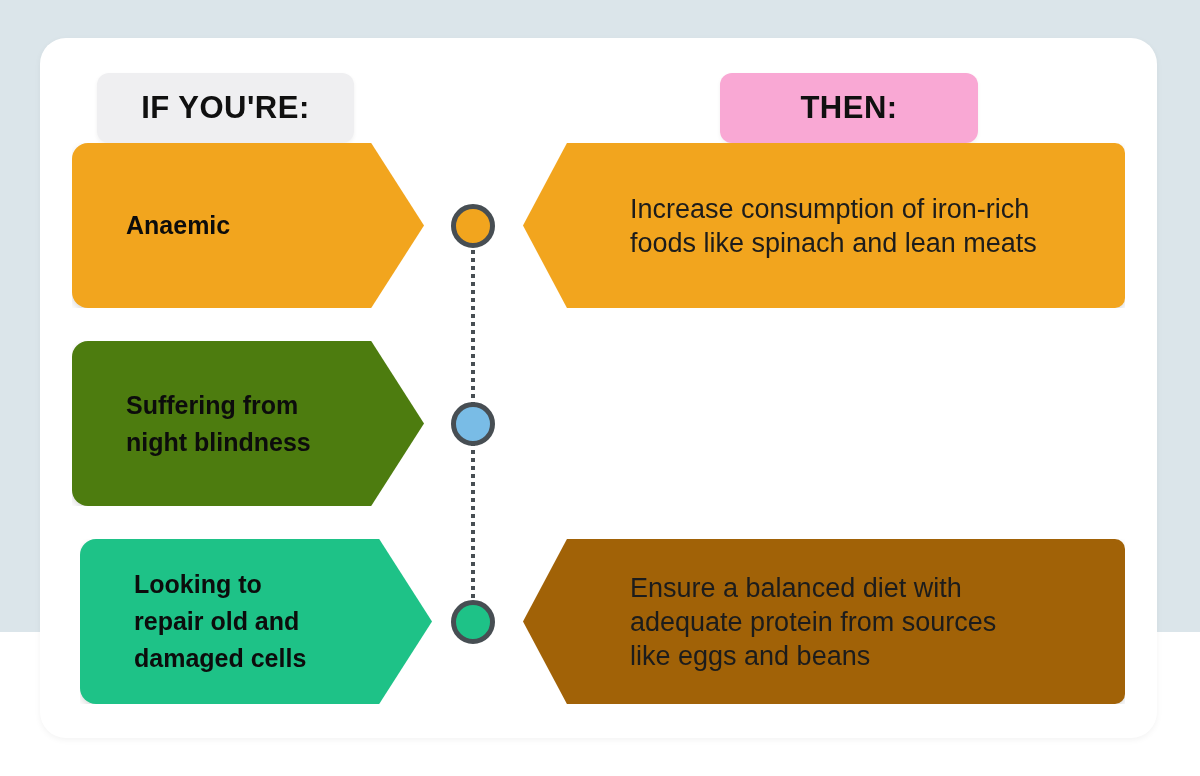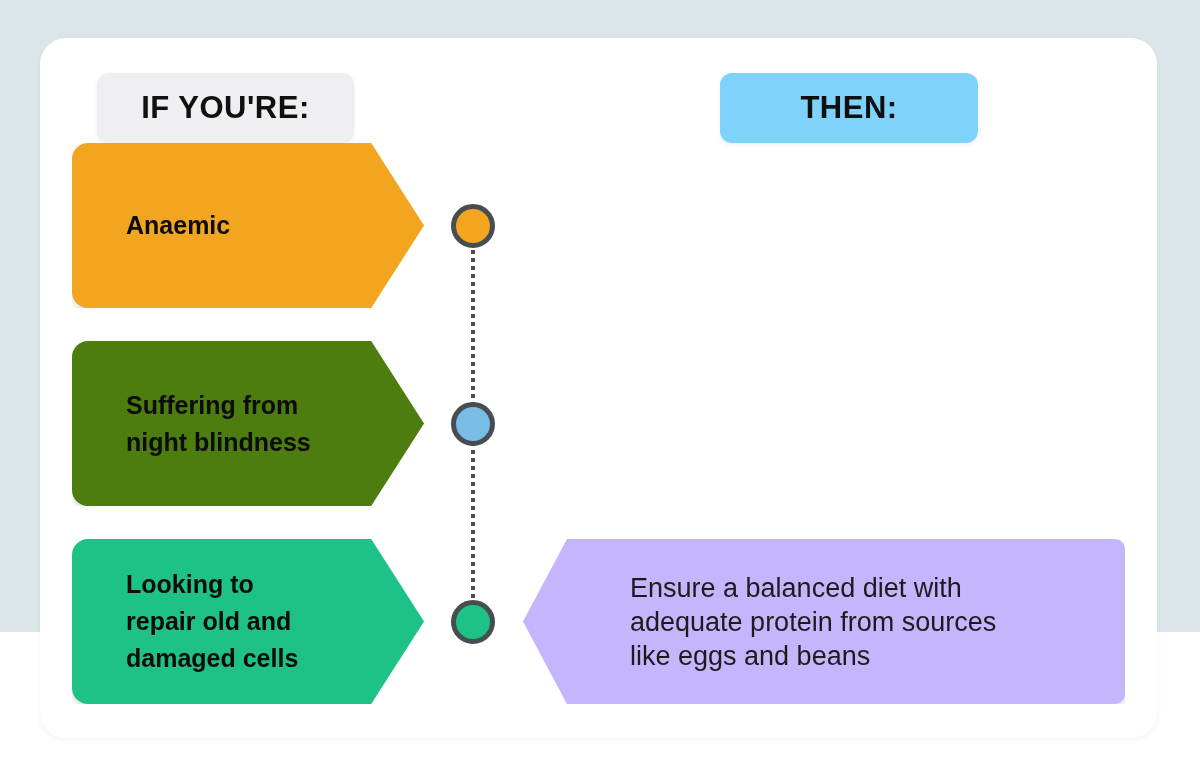--- a/index.html
+++ b/index.html
@@ -106,39 +106,43 @@
 </head>
 <body>
 
 <div class="stage" style="background: rgb(219, 229, 234);">
 
   <div class="card" style="background: rgb(255, 255, 255);"></div>
 
   <div class="header-chip header-if" style="background: rgb(239, 239, 241);">
     <span>IF YOU'RE:</span>
   </div>
-  <div class="header-chip header-then" style="background: #7dd3fc;">
+  <div class="header-chip header-then" style="background: #f9a8d4;">
     <span>THEN:</span>
   </div>
 
   <div class="row-box left-box row-1" style="background: rgb(242, 165, 30);">
     <div class="label">Anaemic</div>
+  </div>
+  <div class="row-box right-box row-1" style="background: rgb(242, 165, 30);">
+    <div class="label">Increase consumption of iron-rich
+foods like spinach and lean meats</div>
   </div>
 
   <div class="row-box left-box row-2" style="background: #4d7c0f;">
     <div class="label">Suffering from
 night blindness</div>
   </div>
 
-  <div class="row-box left-box row-3" style="background: rgb(30, 194, 135);">
+  <div class="row-box left-box row-3" style="background: rgb(30, 194, 135); margin-left: 8px;">
     <div class="label">Looking to
 repair old and
 damaged cells</div>
   </div>
-  <div class="row-box right-box row-3" style="background: #c4b5fd;">
+  <div class="row-box right-box row-3" style="background: #a16207;">
     <div class="label">Ensure a balanced diet with
 adequate protein from sources
 like eggs and beans</div>
   </div>
 
   <div class="dotted-line"></div>
   <div class="node-circle node-1" style="background-color: rgb(242, 165, 30); border-color: rgb(71, 78, 83);"></div>
   <div class="node-circle node-2" style="background-color: rgb(121, 188, 230); border-color: rgb(71, 78, 83);"></div>
   <div class="node-circle node-3" style="background-color: rgb(30, 194, 135); border-color: rgb(71, 78, 83);"></div>
 

